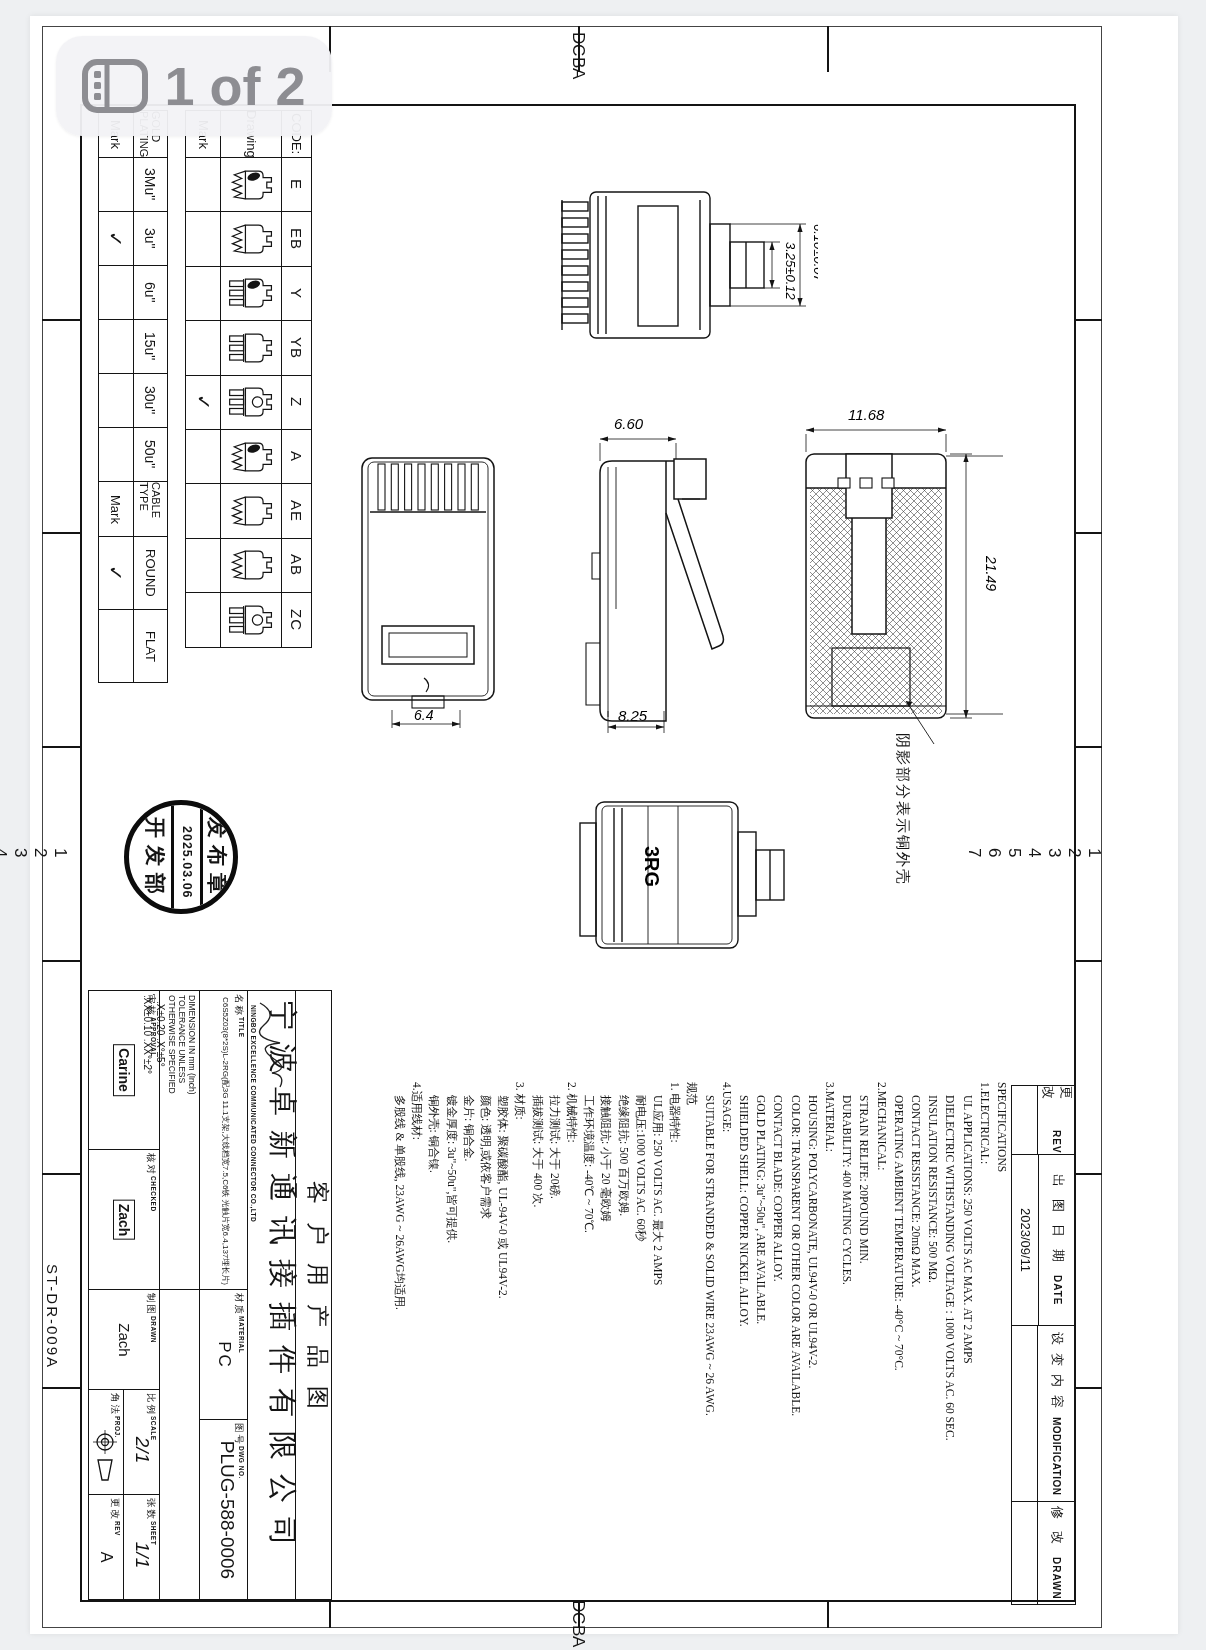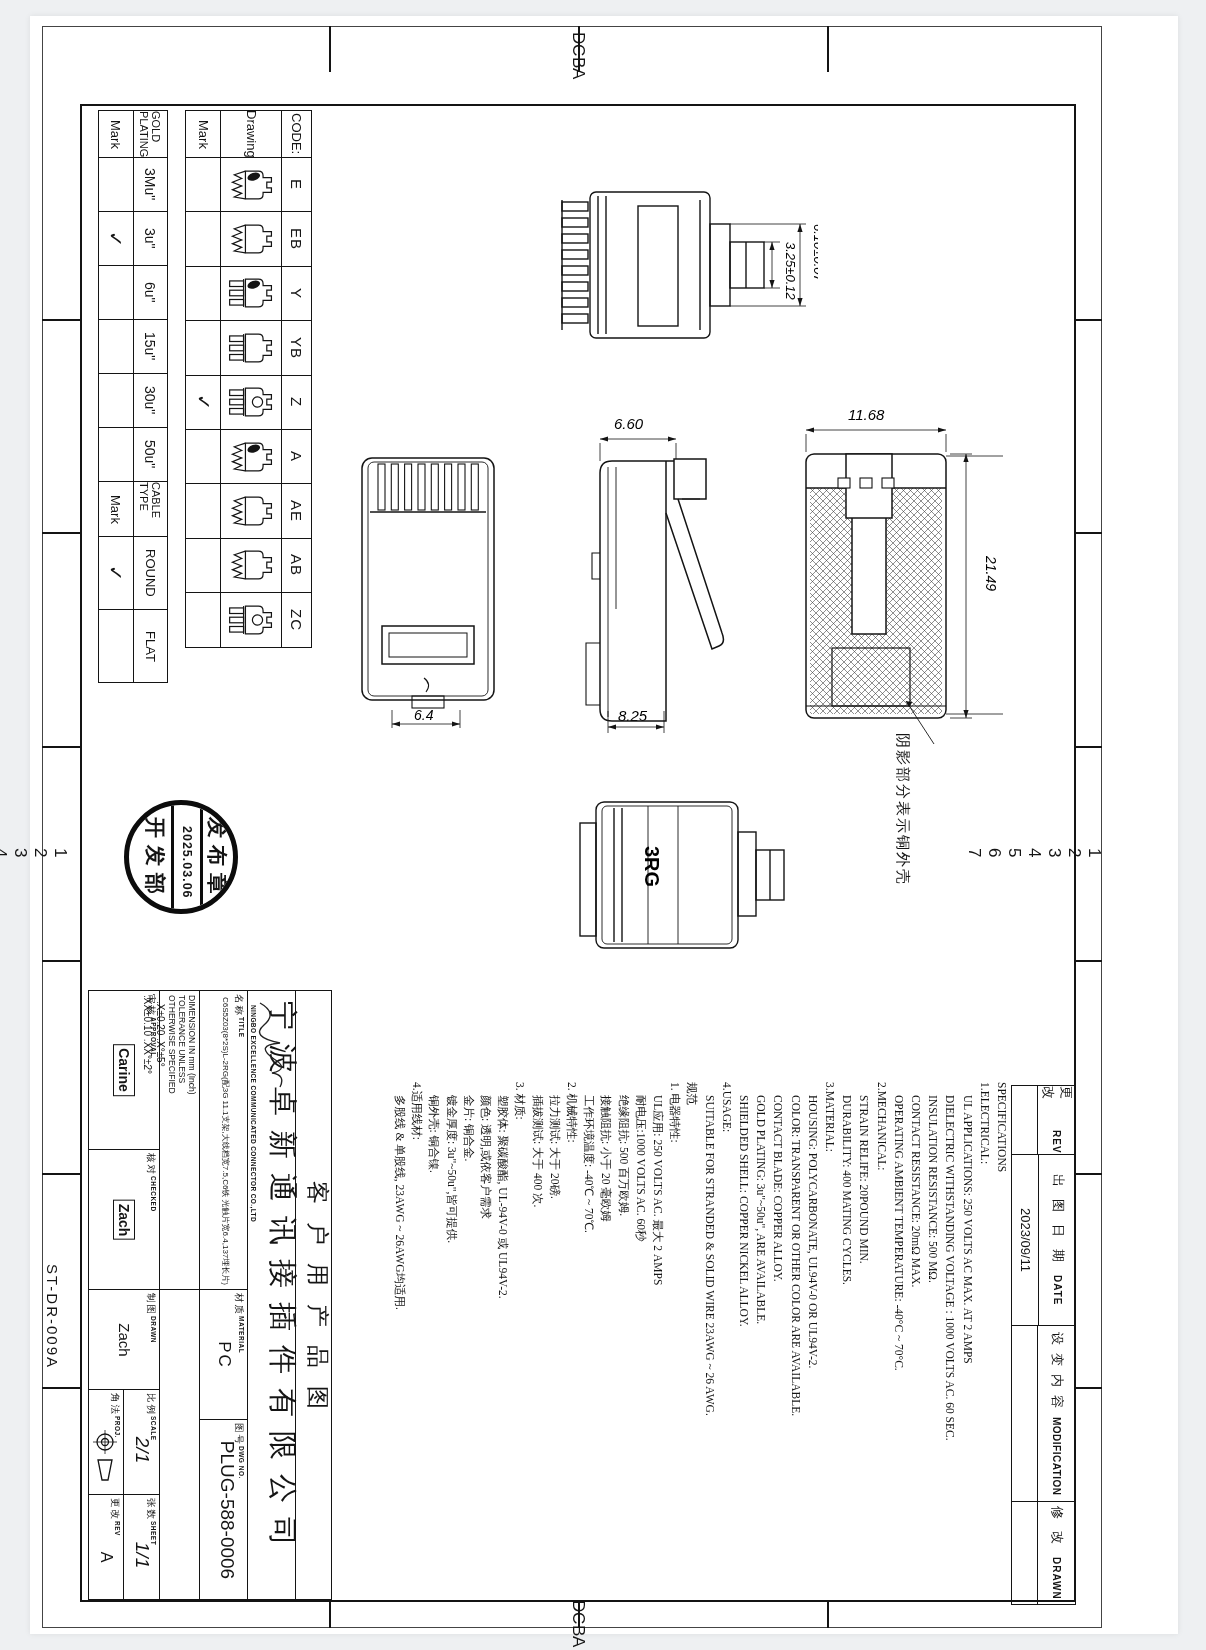--- a/index.html
+++ b/index.html
@@ -740,14 +740,24 @@
     <div class="abs v" style="left:2px;top:14px;height:590px;font-size:6.5px;font-weight:bold;letter-spacing:.4px;">NINGBO EXCELLENCE COMMUNICATED CONNECTOR CO.,LTD</div>
     <svg class="abs" style="left:4px;top:4px;" width="42" height="96" viewBox="0 0 42 96">
       <path d="M8,8 q18,10 4,22 q-14,12 16,18 q-26,2 -6,16 q16,10 -2,14 q14,2 8,14" stroke="#222" stroke-width="1.4" fill="none"></path>
     </svg>
   </div>
 
   <div class="abs tbc" style="left:296px;top:990px;width:36px;height:610px;border-left:none;">
     <div class="abs v" style="left:6px;top:190px;font-size:23px;letter-spacing:18px;">客户用产品图</div>
   </div>
 
+  <div id="badge" class="abs">
+    <svg width="66" height="54" viewBox="0 0 66 54">
+      <rect x="3" y="3" width="60" height="48" rx="12" fill="none" stroke="#8d8d92" stroke-width="6"></rect>
+      <rect x="12" y="12" width="7" height="7" rx="1.5" fill="#8d8d92"></rect>
+      <rect x="12" y="23" width="7" height="7" rx="1.5" fill="#8d8d92"></rect>
+      <rect x="12" y="34" width="7" height="7" rx="1.5" fill="#8d8d92"></rect>
+      <line x1="25" y1="6" x2="25" y2="48" stroke="#8d8d92" stroke-width="5"></line>
+    </svg>
+    <span class="label">1 of 2</span>
+  </div>
 
 </div>
 
 </body></html>

